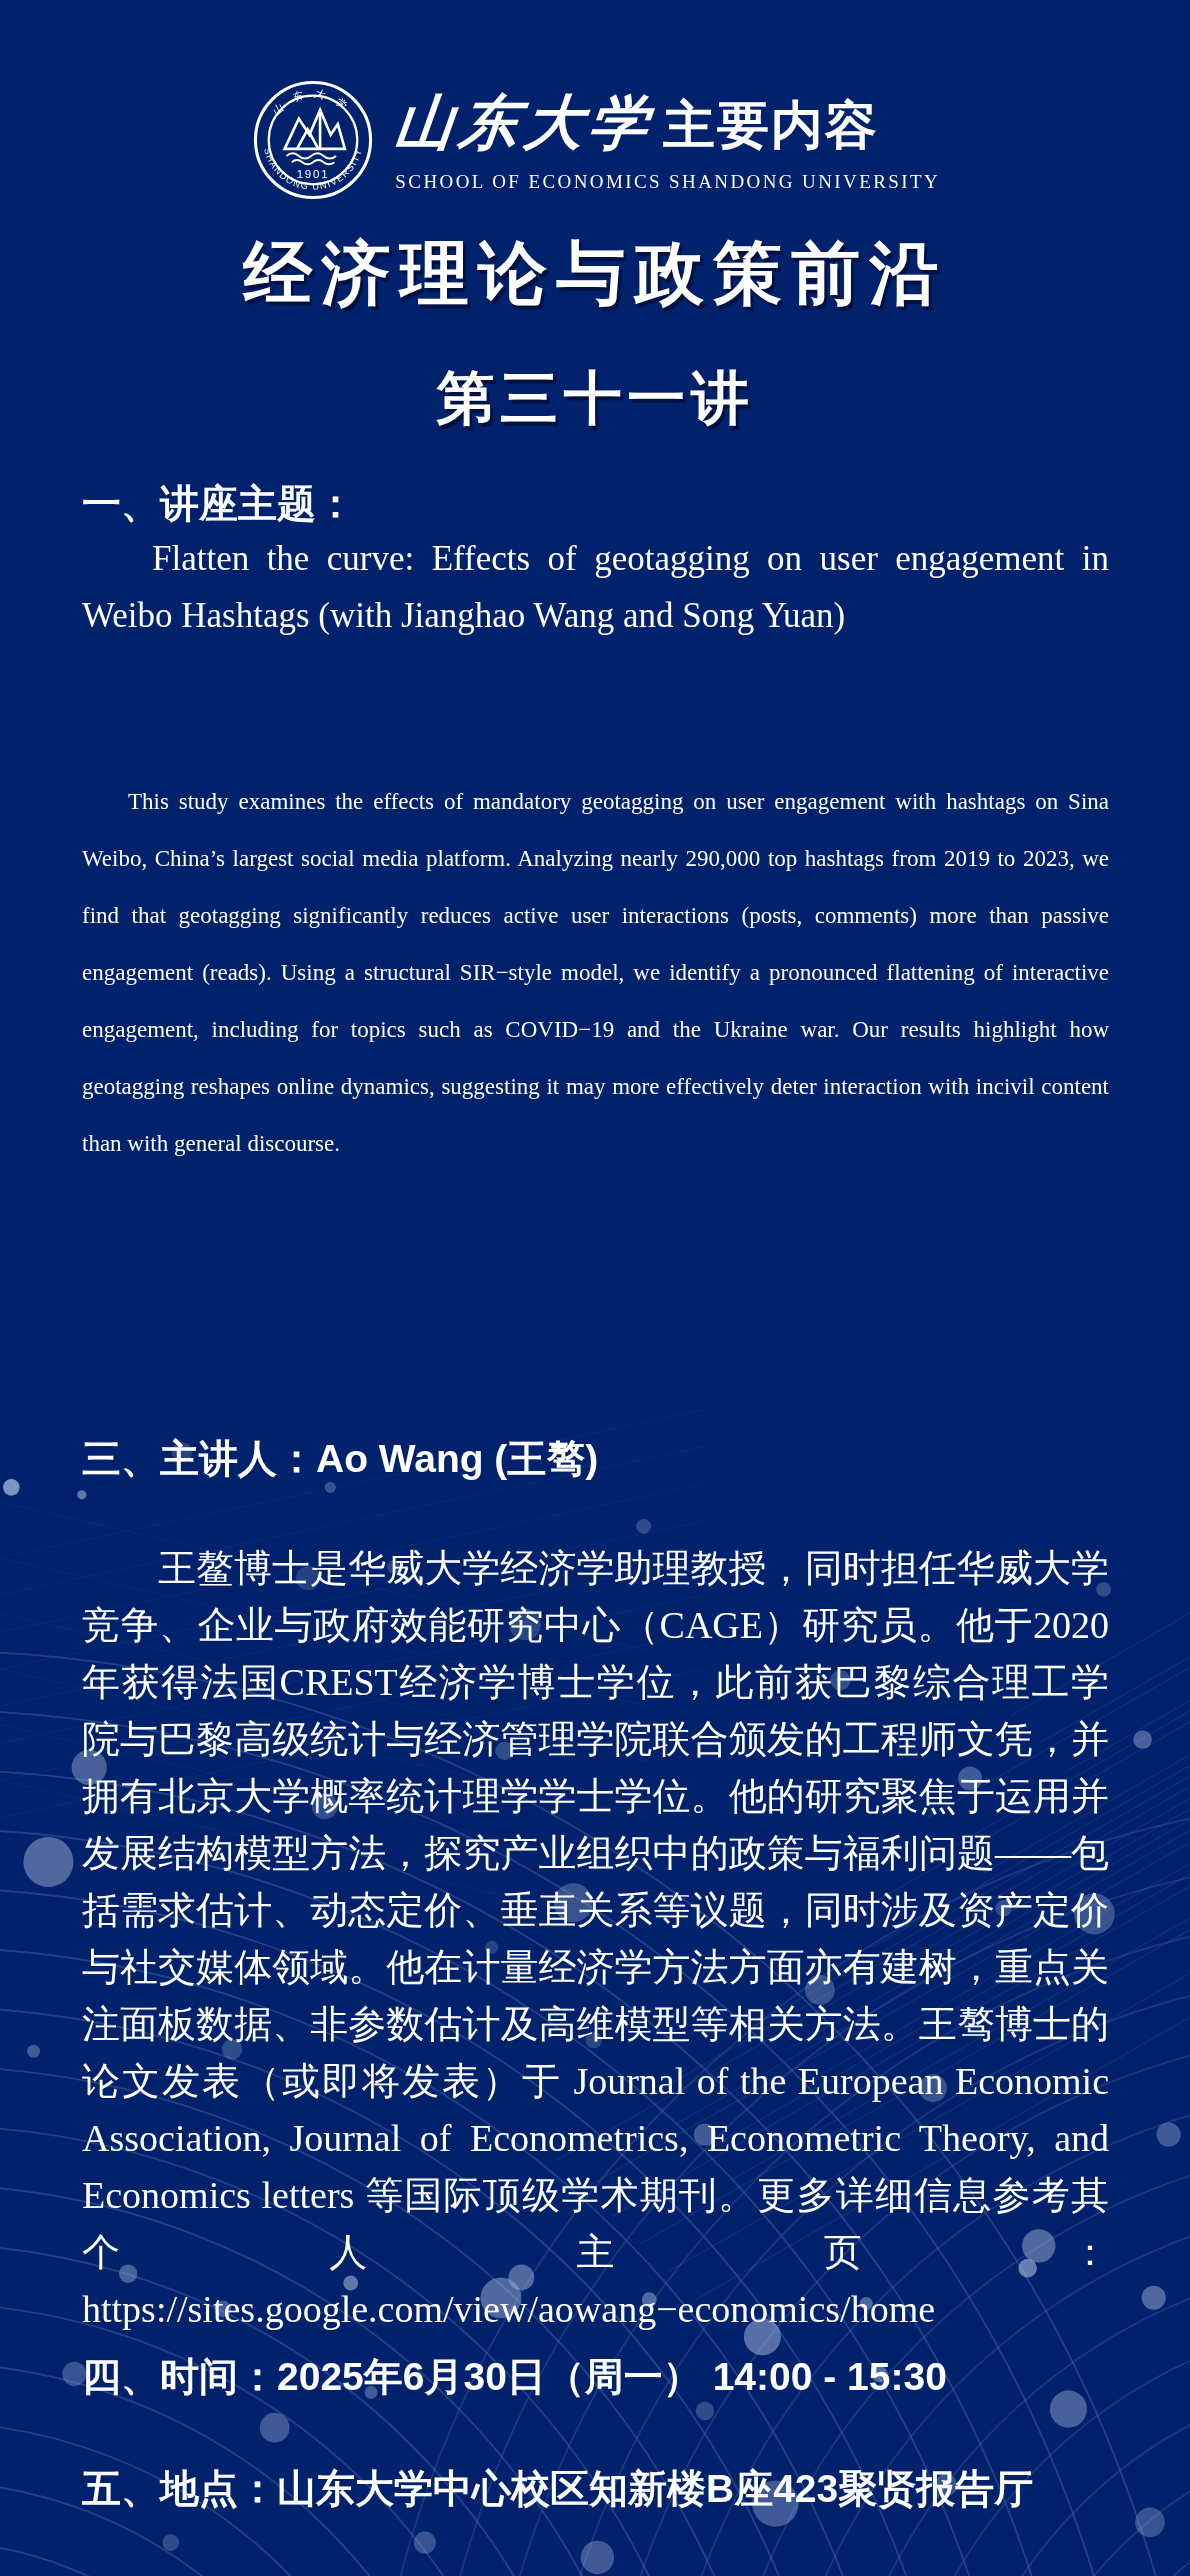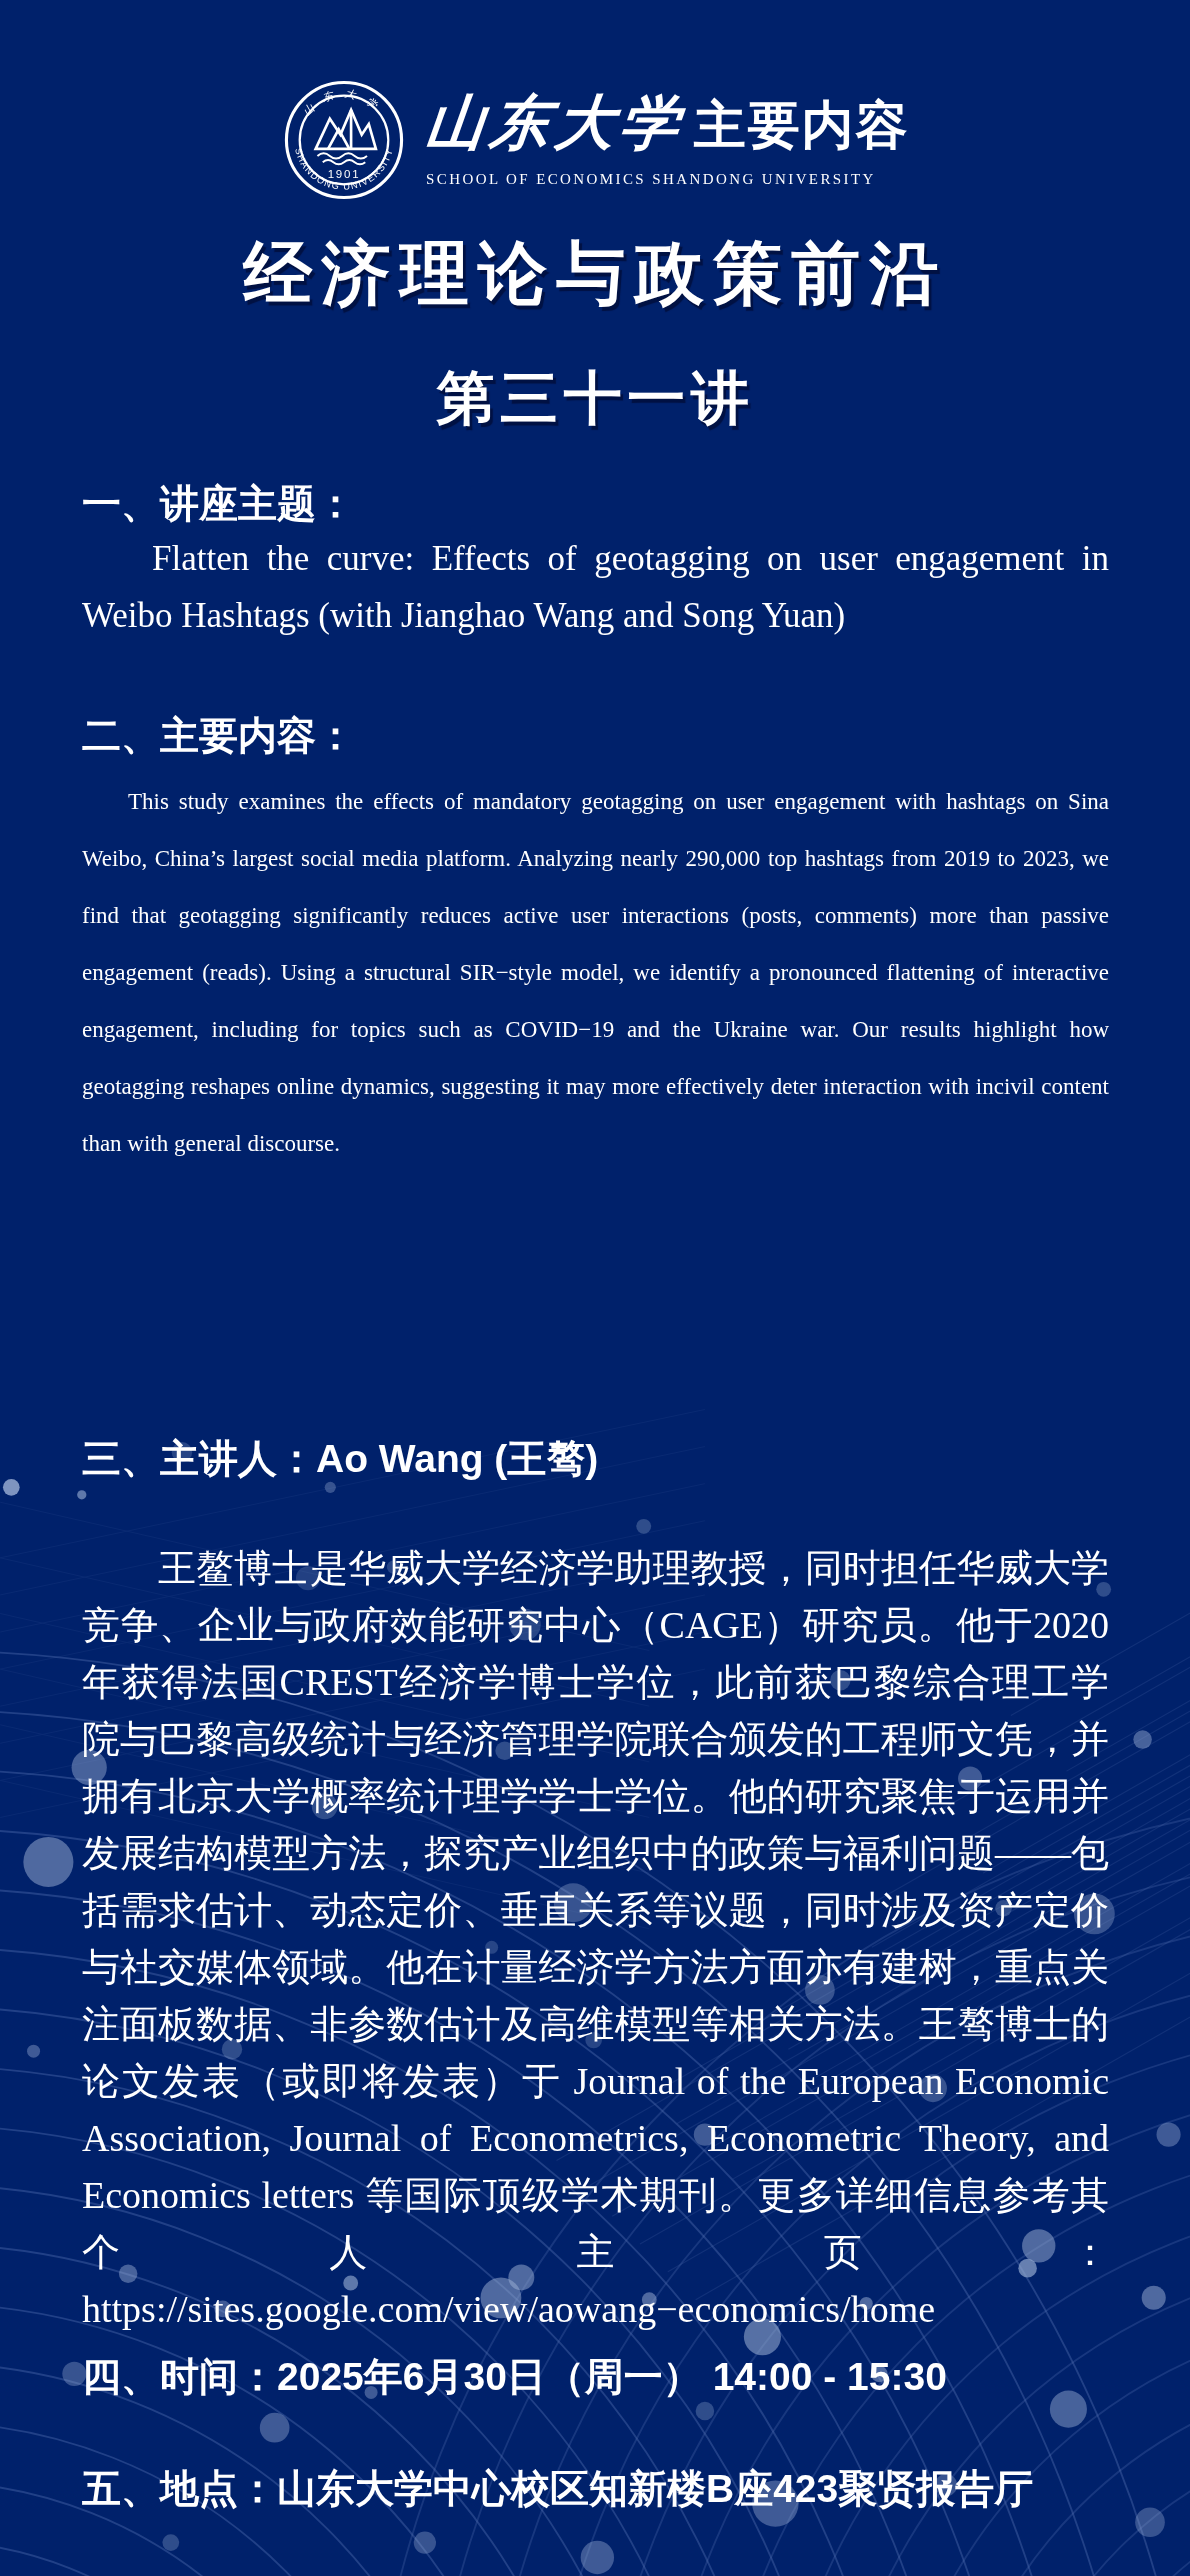--- a/index.html
+++ b/index.html
@@ -10,21 +10,21 @@
   }
   .bg-svg{position:absolute;left:0;top:0;width:1191px;height:2576px;pointer-events:none;}
 
   
   .logo-row{position:absolute;top:78px;left:0;right:0;display:flex;justify-content:center;align-items:flex-start;gap:20.4px;}
   .seal{width:124px;height:124px;flex:0 0 auto;}
   .logo-text{display:flex;flex-direction:column;align-items:flex-start;padding-top:5.6px;}
   .logo-cn{display:flex;align-items:baseline;gap:9.3px;white-space:nowrap;}
   .logo-cn-script{font-size:59px;font-weight:bold;font-style:italic;transform:skewX(-6deg);letter-spacing:5.6px;}
   .logo-cn-dept{font-size:52px;font-weight:bold;letter-spacing:1.9px;}
-  .logo-en{margin-top:7.4px;font-size:15px;letter-spacing:2.4px;white-space:nowrap;}
+  .logo-en{margin-top:7.4px;font-size:19px;letter-spacing:2.4px;white-space:nowrap;}
 
   .title{
     position:absolute;top:228px;left:0;width:100%;text-align:center;
     font-size:69px;font-weight:bold;letter-spacing:9.3px;
     text-shadow:2.8px 3.7px 0.9px rgba(0,6,40,.6);
   }
   .subtitle{
     position:absolute;top:360px;left:0;width:100%;text-align:center;
     font-size:58px;font-weight:bold;letter-spacing:5.6px;
     text-shadow:2.8px 3.7px 0.9px rgba(0,6,40,.6);
@@ -218,21 +218,20 @@
       <div class="logo-en">SCHOOL OF ECONOMICS SHANDONG UNIVERSITY</div>
     </div>
   </div>
 
   <div class="title">经济理论与政策前沿</div>
   <div class="subtitle">第三十一讲</div>
 
   <div class="sec-heading h1">一、讲座主题：</div>
   <p class="body-text topic-body">Flatten the curve: Effects of geotagging on user engagement in Weibo Hashtags (with Jianghao Wang and Song Yuan)</p>
 
-  <div class="sec-heading h2">二、主要内容：</div>
   <p class="body-text abstract-body">This study examines the effects of mandatory geotagging on user engagement with hashtags on Sina Weibo, China’s largest social media platform. Analyzing nearly 290,000 top hashtags from 2019 to 2023, we find that geotagging significantly reduces active user interactions (posts, comments) more than passive engagement (reads). Using a structural SIR−style model, we identify a pronounced flattening of interactive engagement, including for topics such as COVID−19 and the Ukraine war. Our results highlight how geotagging reshapes online dynamics, suggesting it may more effectively deter interaction with incivil content than with general discourse.</p>
 
   <div class="sec-heading h3">三、主讲人：Ao Wang (王骜)</div>
   <p class="body-text bio-body"><span>王鳌博士是华威大学经济学助理教授，同时担任华威大学竞争、企业与政府效能研究中心（CAGE）研究员。他于2020年获得法国CREST经济学博士学位，此前获巴黎综合理工学院与巴黎高级统计与经济管理学院联合颁发的工程师文凭，并拥有北京大学概率统计理学学士学位。他的研究聚焦于运用并发展结构模型方法，探究产业组织中的政策与福利问题——包括需求估计、动态定价、垂直关系等议题，同时涉及资产定价与社交媒体领域。他在计量经济学方法方面亦有建树，重点关注面板数据、非参数估计及高维模型等相关方法。王骜博士的论文发表（或即将发表）于 Journal of the European Economic Association, Journal of Econometrics, Econometric Theory, and Economics letters 等国际顶级学术期刊。更多详细信息参考其个人主页：</span><span class="url">https://sites.google.com/view/aowang−economics/home</span></p>
 
   <div class="sec-heading h4">四、时间：2025年6月30日（周一） 14:00 - 15:30</div>
 
   <div class="sec-heading h5">五、地点：山东大学中心校区知新楼B座423聚贤报告厅</div>
 
 </div>

